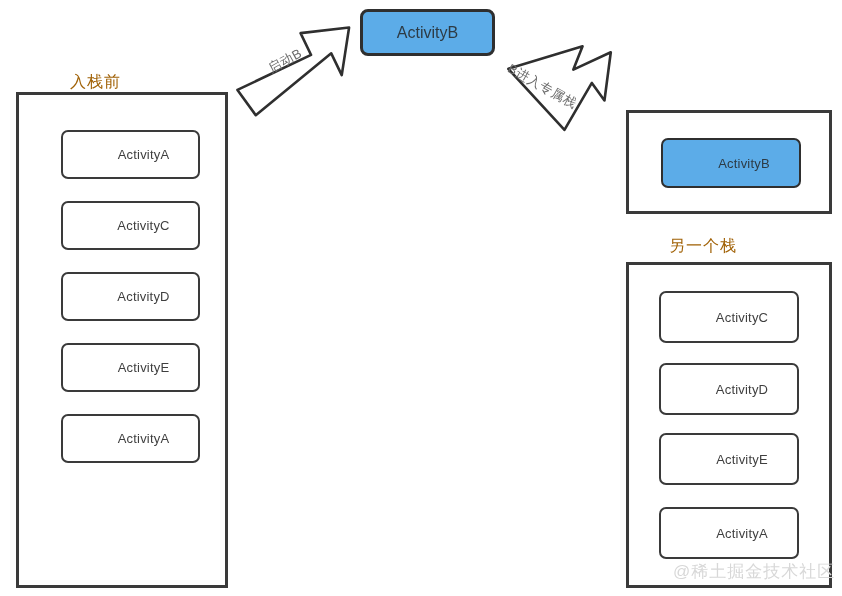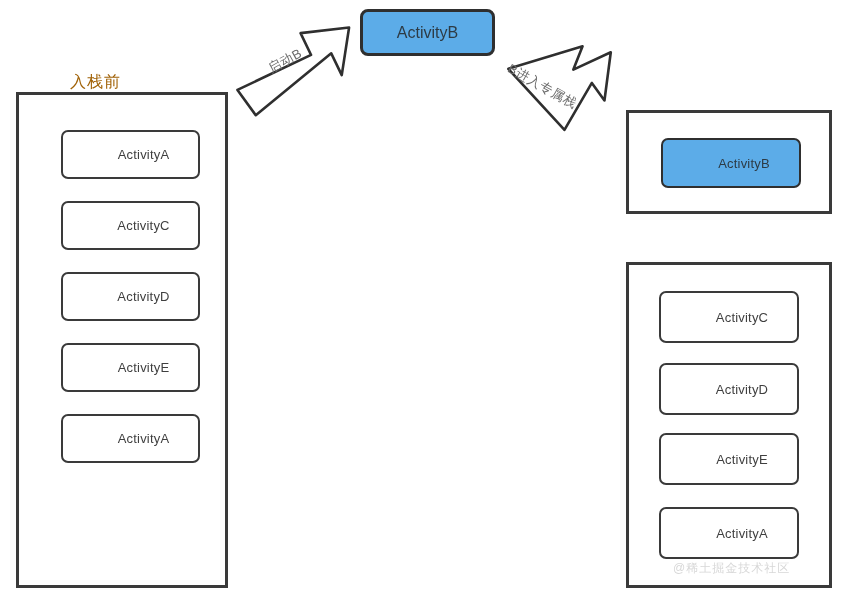--- a/index.html
+++ b/index.html
@@ -67,21 +67,21 @@
   }
   .arrow-label {
     position: absolute;
     font-size: 13px;
     color: #6b6b6b;
     white-space: nowrap;
     letter-spacing: 0.5px;
   }
   .watermark {
     position: absolute;
-    font-size: 12px;
+    font-size: 17px;
     color: #d8d8d8;
     white-space: nowrap;
     letter-spacing: 1px;
   }
 </style>
 </head>
 <body>
 
 <div id="canvas">
 
@@ -109,20 +109,21 @@
       <polygon points="9,27 84,7 74,30 112,14 104,62 92,44 63,90" fill="#ffffff" stroke="#2f2f2f" stroke-width="2.6" stroke-linejoin="round" transform="rotate(-2 62 48)"></polygon>
     </svg>
   </div>
   <div class="arrow-label" style="left:513px; top:60px; transform:rotate(29deg); transform-origin:left top;">B进入专属栈</div>
 
 
   <div class="container-box" style="left:626px; top:110px; width:206px; height:104px;"></div>
 
   <div class="activity-box highlight" style="left:661px; top:138px; width:140px; height:50px;">ActivityB</div>
 
+  <div class="stack-label" style="left:669px; top:236px; width:120px;">另一个栈</div>
 
   <div class="container-box" style="left:626px; top:262px; width:206px; height:326px;"></div>
 
   <div class="activity-box" style="left:659px; top:291px; width:140px; height:52px;">ActivityC</div>
   <div class="activity-box" style="left:659px; top:363px; width:140px; height:52px;">ActivityD</div>
   <div class="activity-box" style="left:659px; top:433px; width:140px; height:52px;">ActivityE</div>
   <div class="activity-box" style="left:659px; top:507px; width:140px; height:52px;">ActivityA</div>
 
   <div class="watermark" style="left:673px; top:560px;">@稀土掘金技术社区</div>
 

